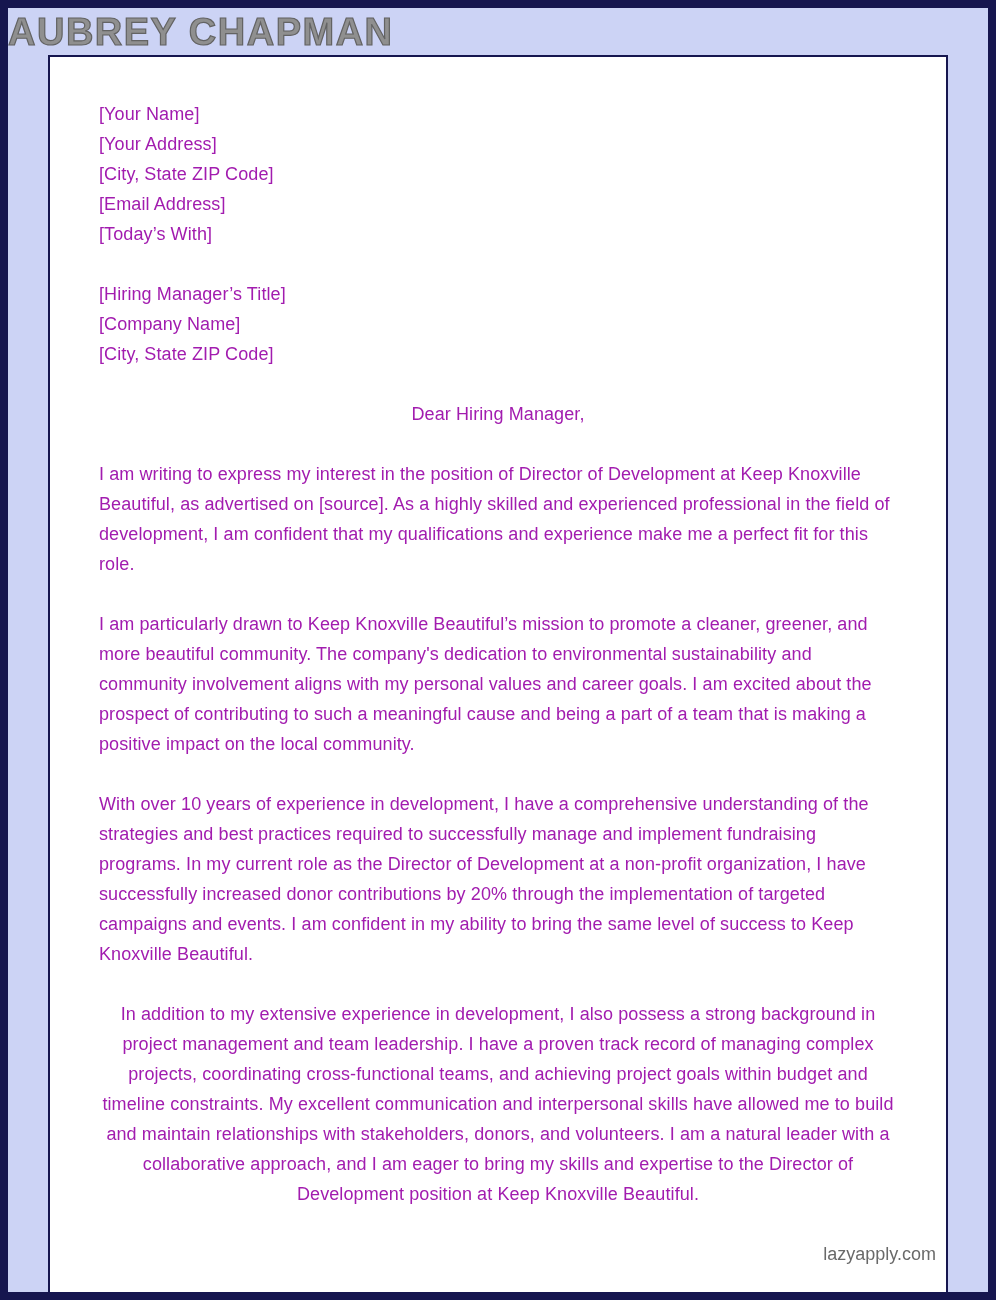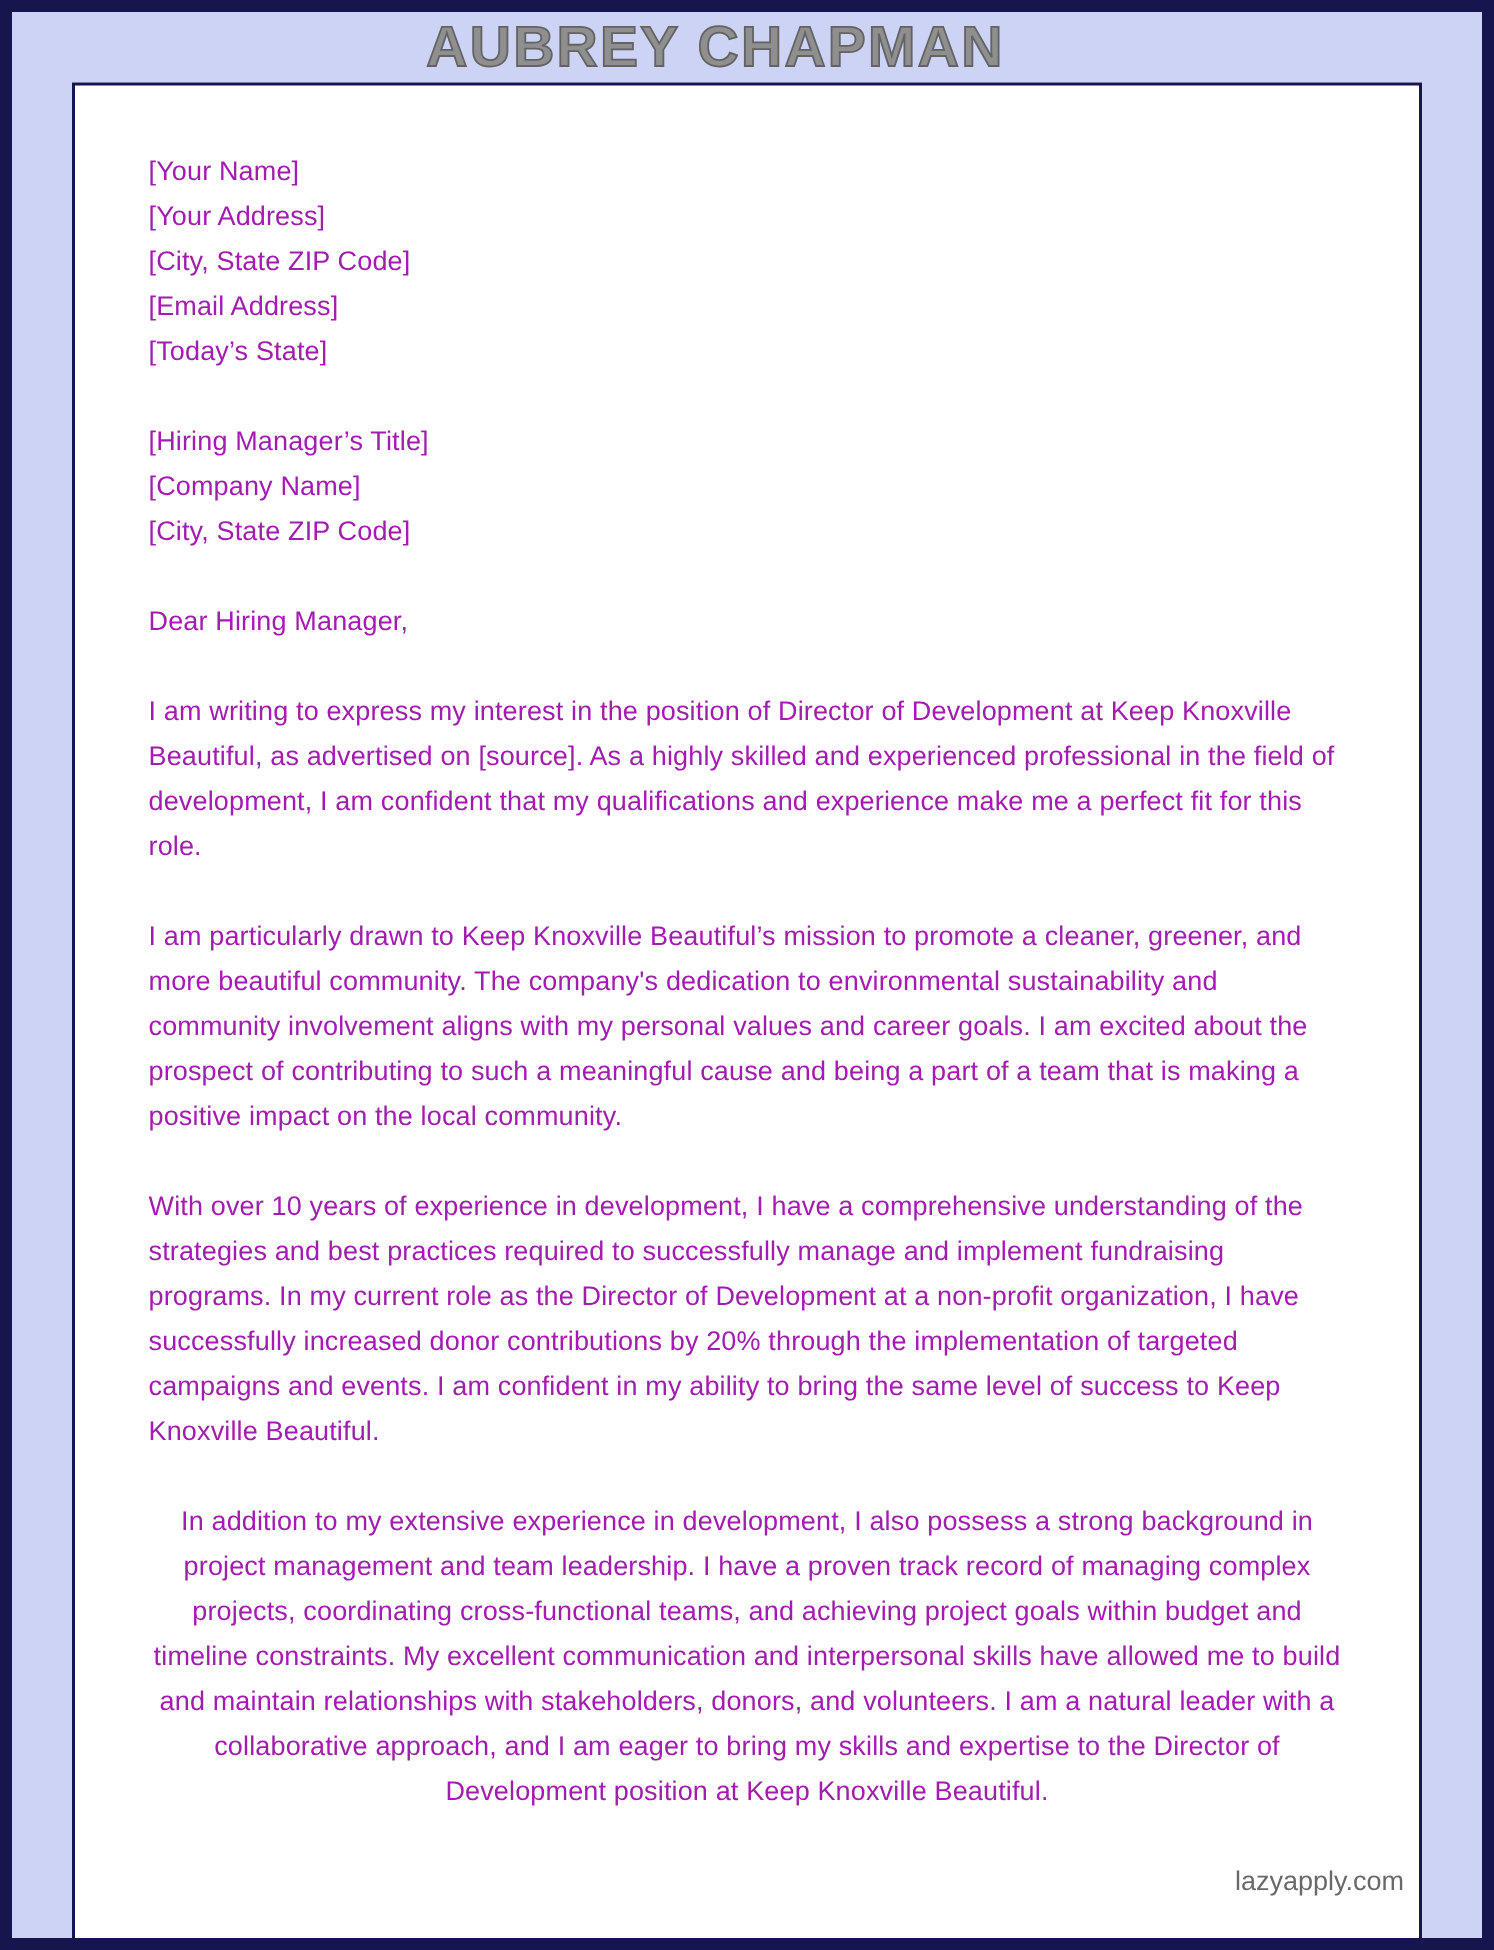--- a/index.html
+++ b/index.html
@@ -15,21 +15,21 @@
     box-sizing: border-box;
     border: 8px solid #16164f;
     background: #ccd3f5;
     overflow: hidden;
     margin: 0 auto;
   }
   .header-area {
     height: 47px;
     display: flex;
     align-items: center;
-    justify-content: center;
+    justify-content: flex-start;
     padding-right: 42px;
   }
   .candidate-name {
     margin: 0;
     font-size: 38px;
     line-height: 40px;
     font-weight: 700;
     letter-spacing: 1.5px;
     color: #8f8f8f;
     -webkit-text-stroke: 1.2px #636363;
@@ -51,20 +51,21 @@
     font-size: 18px;
     line-height: 30px;
     letter-spacing: 0.1px;
     color: #a21caf;
   }
   .address-block {
     margin: 0 0 30px 0;
   }
   .salutation {
     margin-bottom: 30px !important;
+    text-align: center;
   }
   .para {
     margin-bottom: 30px !important;
   }
   .para:last-child {
     margin-bottom: 0 !important;
     text-align: center;
   }
   .watermark {
     position: absolute;
@@ -86,21 +87,21 @@
     <h1 class="candidate-name">AUBREY CHAPMAN</h1>
   </div>
 
   <div class="page">
 
     <div class="address-block">
       <p>[Your Name]</p>
       <p>[Your Address]</p>
       <p>[City, State ZIP Code]</p>
       <p>[Email Address]</p>
-      <p>[Today’s State]</p>
+      <p>[Today’s With]</p>
     </div>
 
     <div class="address-block">
       <p>[Hiring Manager’s Title]</p>
       <p>[Company Name]</p>
       <p>[City, State ZIP Code]</p>
     </div>
 
     <p class="salutation">Dear Hiring Manager,</p>
 

